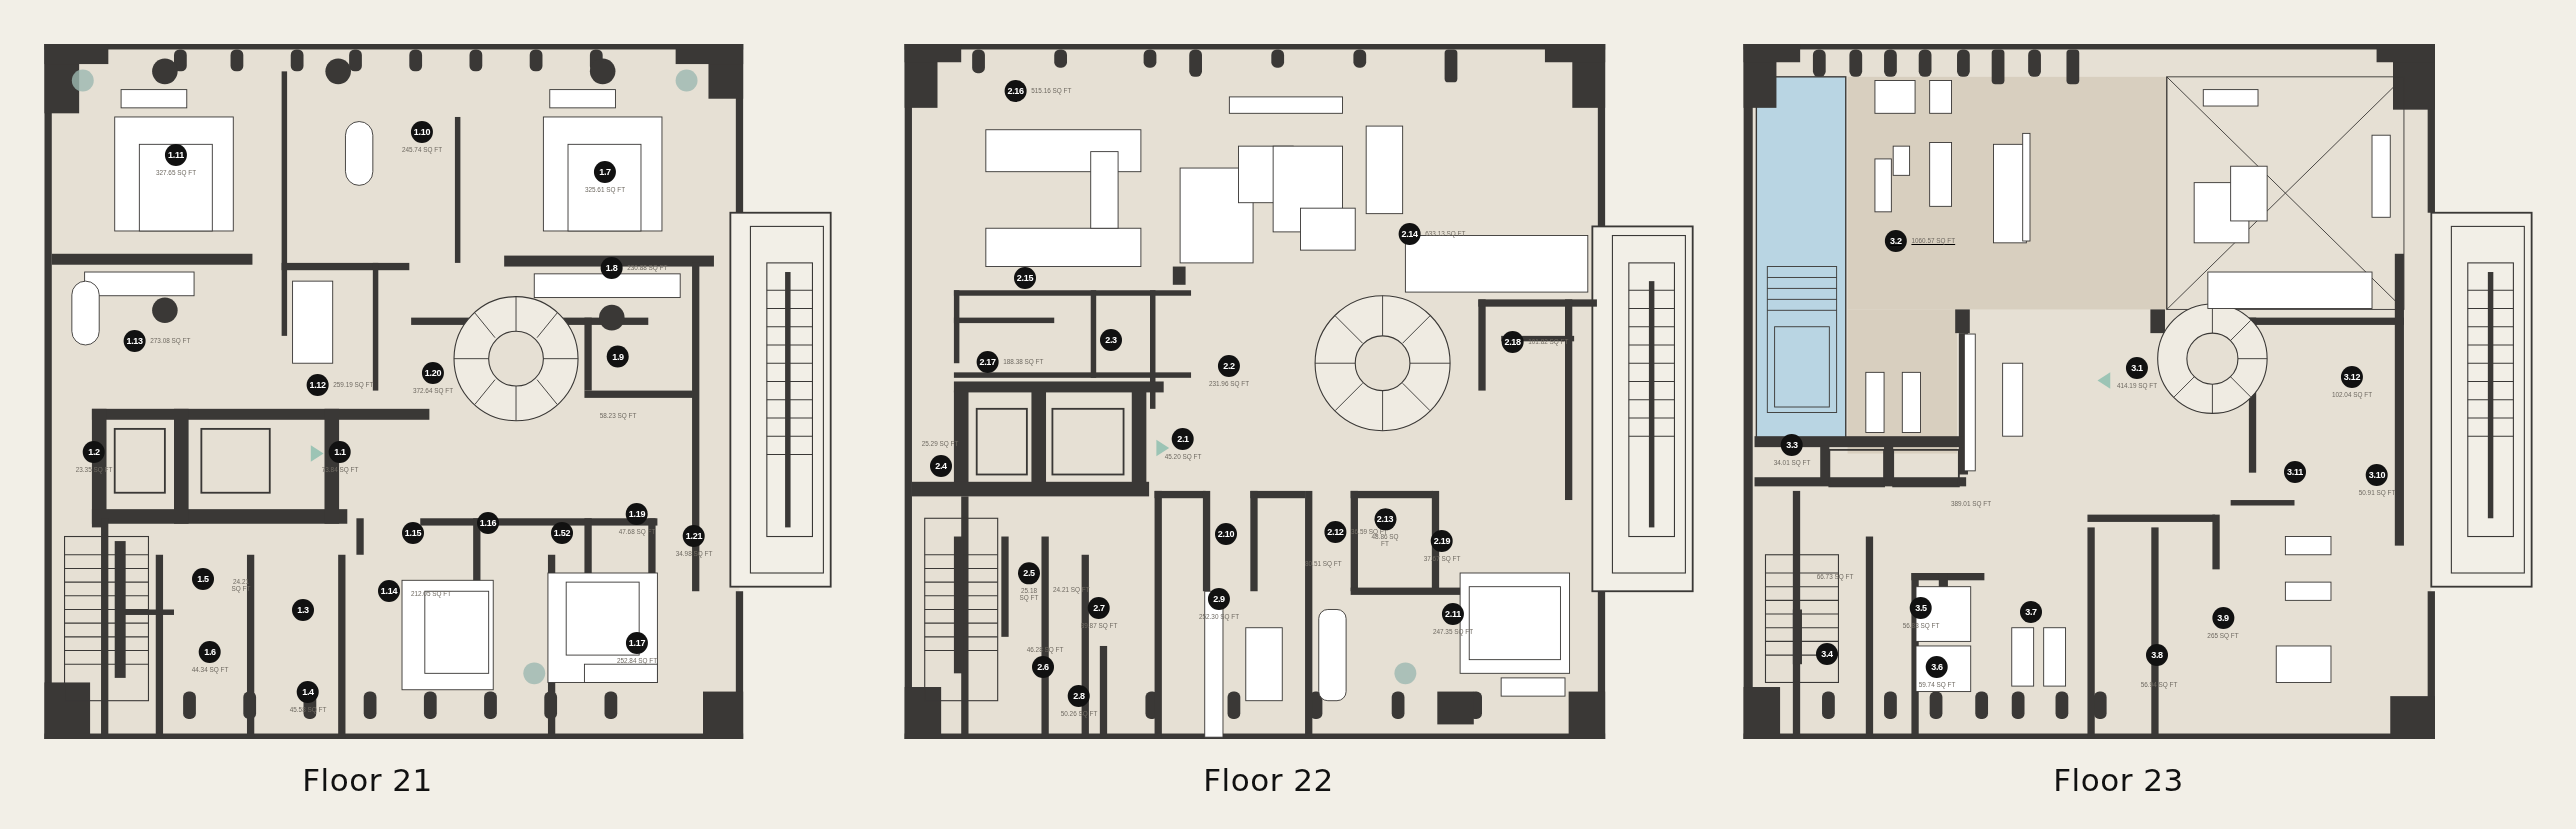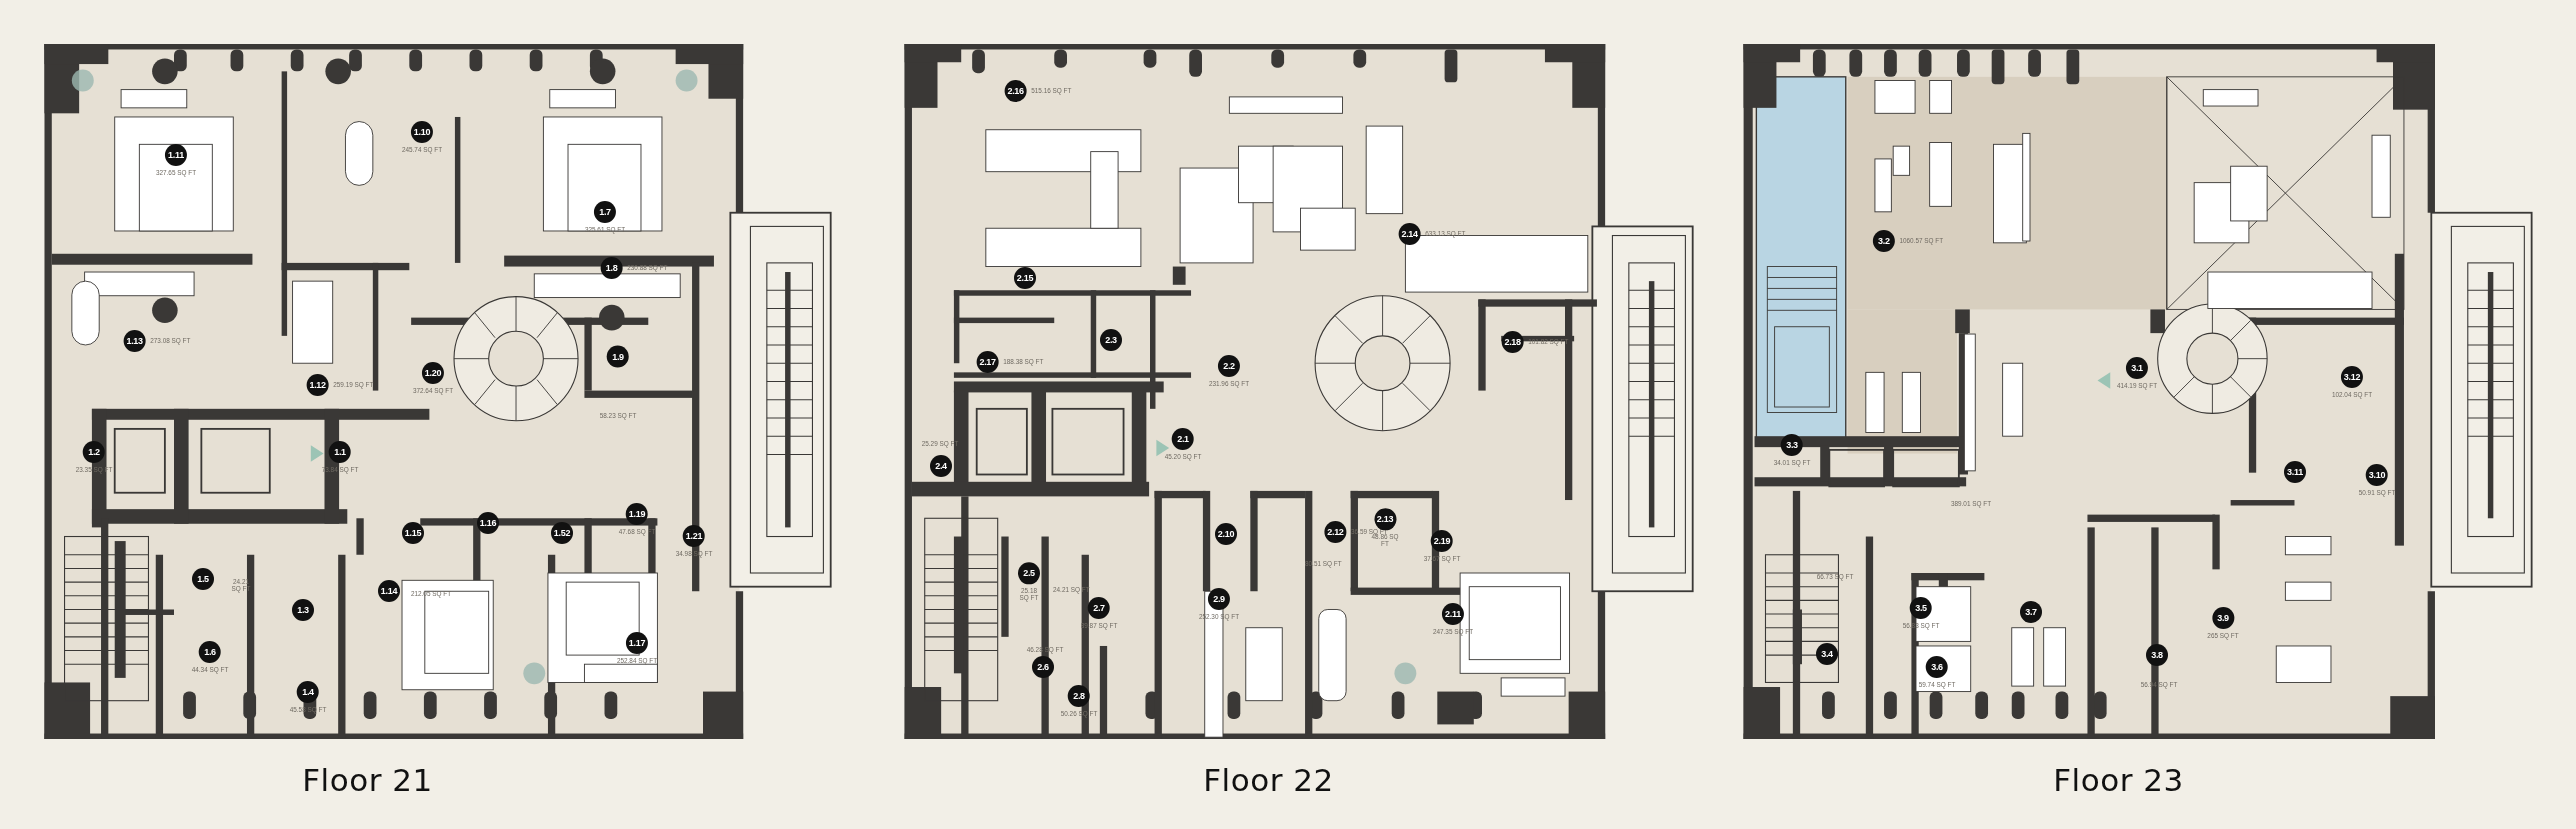--- a/index.html
+++ b/index.html
@@ -183,21 +183,21 @@
   </svg>
 
   <div class="room" style="left:139px; top:116px;">
       <div class="badge">1.11</div>
       <div class="area">327.65 SQ FT</div>
     </div>
   <div class="room" style="left:385px; top:93px;">
       <div class="badge">1.10</div>
       <div class="area">245.74 SQ FT</div>
     </div>
-  <div class="room" style="left:568px; top:133px;margin-top:40px;">
+  <div class="room" style="left:568px; top:133px;">
       <div class="badge">1.7</div>
       <div class="area">325.61 SQ FT</div>
     </div>
   <div class="room inline" style="left:577px; top:224px;margin-left:20px;">
       <div class="badge">1.8</div>
       <div class="area">230.88 SQ FT</div>
     </div>
   <div class="room inline" style="left:120px; top:297px;">
       <div class="badge">1.13</div>
       <div class="area">273.08 SQ FT</div>
@@ -623,21 +623,21 @@
       <rect x="195" y="660" width="60" height="50"></rect>
       <rect x="300" y="640" width="24" height="64"></rect>
       <rect x="335" y="640" width="24" height="64"></rect>
       <rect x="600" y="540" width="50" height="20"></rect>
       <rect x="600" y="590" width="50" height="20"></rect>
       <rect x="590" y="660" width="60" height="40"></rect>
     </g>
     <polygon points="408,360 408,378 394,369" fill="#9cc4b5"></polygon>
   </svg>
 
-  <div class="room inline" style="left:170px; top:197px;">
+  <div class="room inline" style="left:182px; top:197px;text-decoration:underline;">
       <div class="badge">3.2</div>
       <div class="area">1060.57 SQ FT</div>
     </div>
   <div class="room" style="left:399px; top:329px;">
       <div class="badge">3.1</div>
       <div class="area">414.19 SQ FT</div>
     </div>
   <div class="room" style="left:614px; top:338px;">
       <div class="badge">3.12</div>
       <div class="area">102.04 SQ FT</div>

